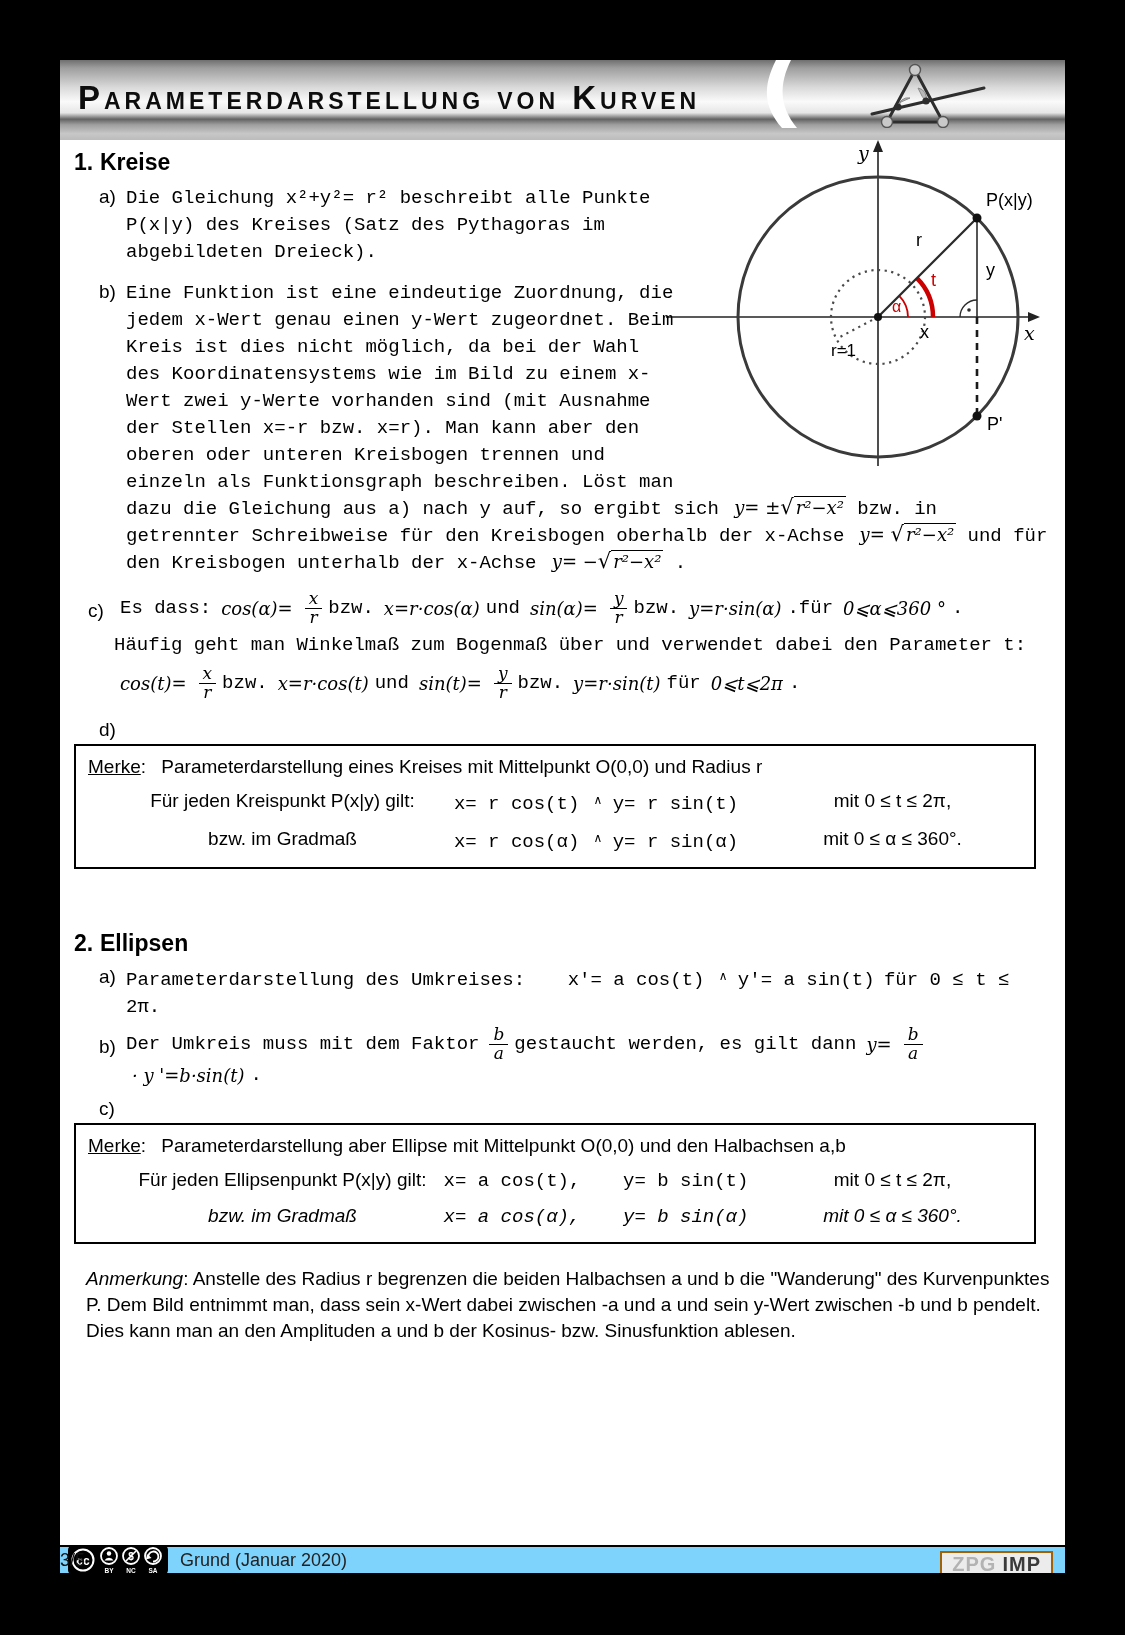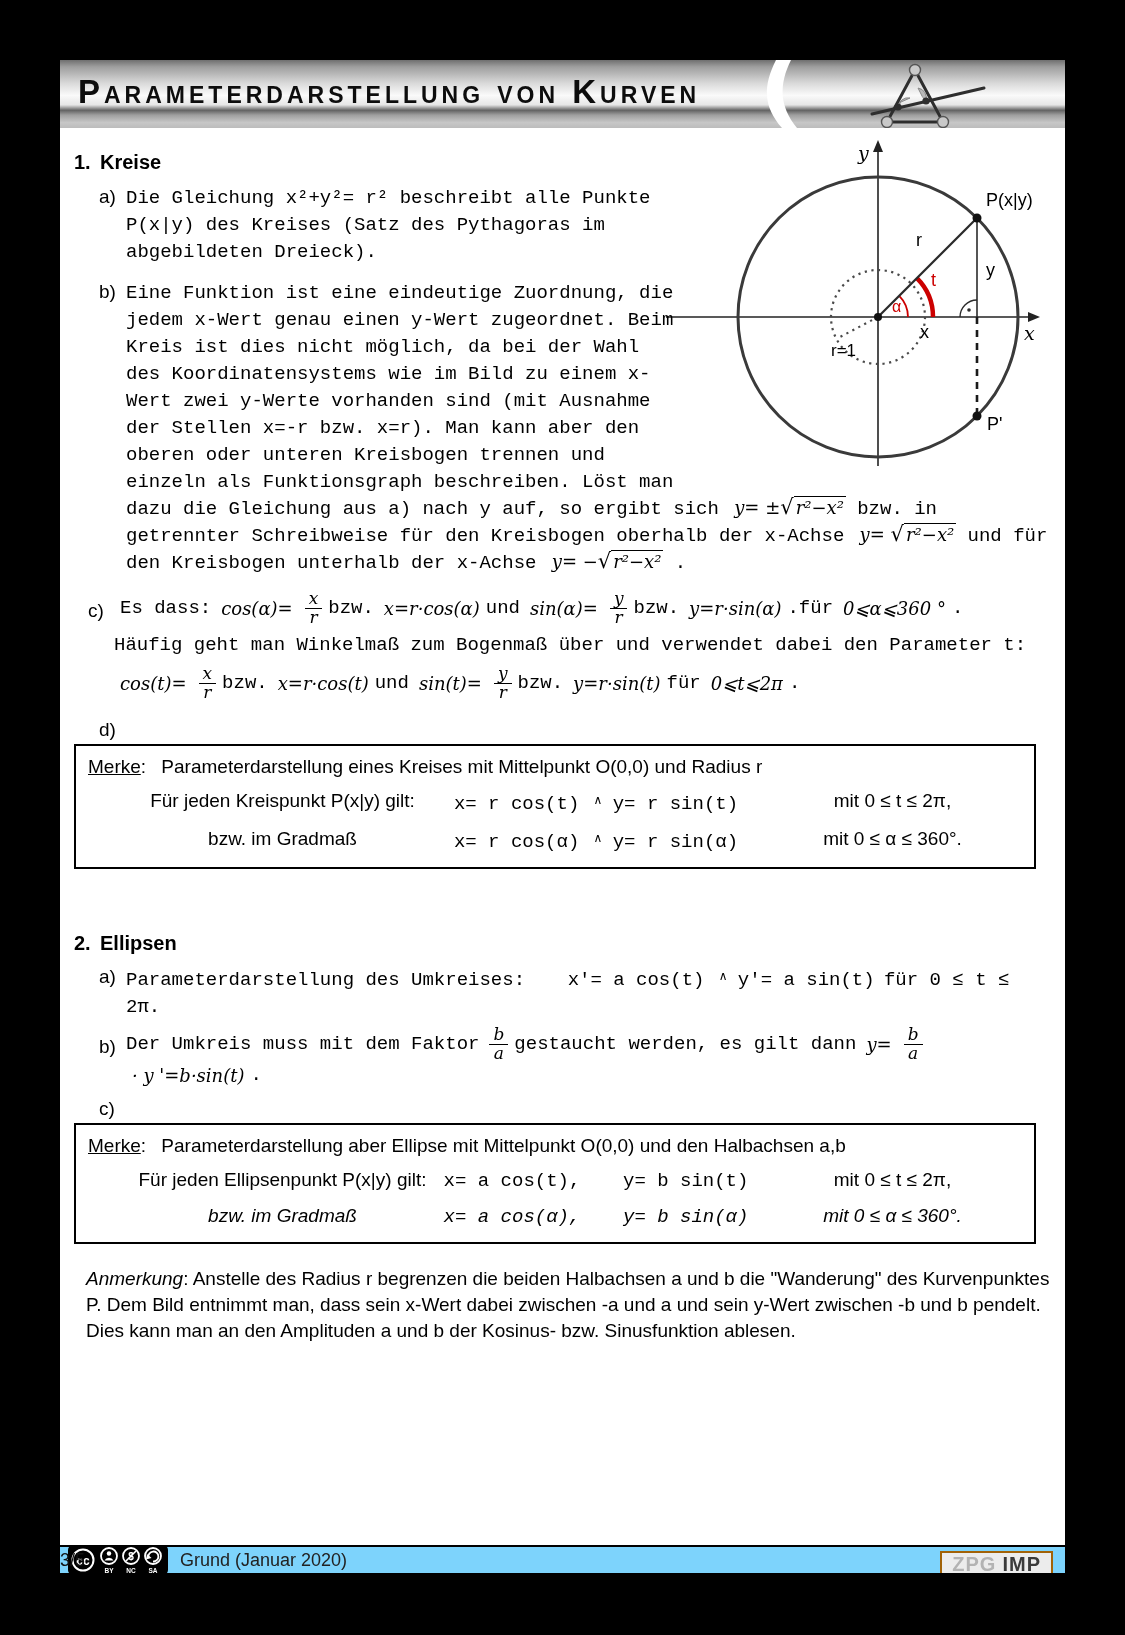--- a/index.html
+++ b/index.html
@@ -1,30 +1,30 @@
 <!DOCTYPE html>
 <html><head>
 <meta charset="utf-8">
 <style>
   html,body{margin:0;padding:0;}
   body{width:1125px;height:1635px;background:#000;position:relative;
        font-family:"Liberation Sans",sans-serif;}
   .page{position:absolute;left:60px;top:60px;width:1005px;height:1513px;background:#fff;overflow:hidden;}
   
-  .header{position:absolute;left:0;top:0;width:1005px;height:68px;
+  .header{position:absolute;left:0;top:0;width:1005px;height:80px;
     background:linear-gradient(180deg,#6f6f6f 0%,#9e9e9e 10%,#d9d9d9 34%,#fafafa 52%,#e6e6e6 66%,#636363 74%,#9f9f9f 81%,#c7c7c7 92%,#bcbcbc 100%);}
   .header h1{margin:0;position:absolute;left:18px;top:50%;transform:translateY(-54%);
     font-variant:small-caps;font-weight:bold;font-size:33px;letter-spacing:4px;color:#0d0d0d;white-space:nowrap;}
   .headsvg{position:absolute;left:0;top:0;}
   
   .content{position:absolute;left:14px;top:74px;width:976px;font-size:19px;line-height:25px;color:#000;}
   .diagram{float:right;width:362px;height:348px;margin:0 0 6px 8px;}
   .diagram svg{overflow:visible;}
   h2.sol{font-size:20px;margin:8px 0 14px 12px;}
-  .sec-head{font-size:20px;font-weight:bold;margin:16px 0 8px 0;}
+  .sec-head{font-size:23px;font-weight:bold;margin:16px 0 8px 0;}
   .sec-head .num{display:inline-block;width:26px;font-weight:bold;}
   .item{position:relative;padding-left:52px;margin:9px 0 14px 0;}
   .item .lbl{position:absolute;left:25px;top:0;}
   .cline{position:relative;padding-left:40px;margin:4px 0;display:flex;align-items:center;flex-wrap:wrap;min-height:30px;}
   .cline .lbl{position:absolute;left:14px;top:8px;}
   .cline.first{padding-left:46px;}
   .t{margin-right:4px;font-family:Liberation Mono, monospace;}
   .m{font-family:"DejaVu Serif",serif;font-style:italic;font-size:18px;margin:0 6px;white-space:nowrap;}
   .m .rt{font-style:normal;font-size:21px;}
   .m .rad{border-top:1.4px solid #000;padding:0 2px;}

